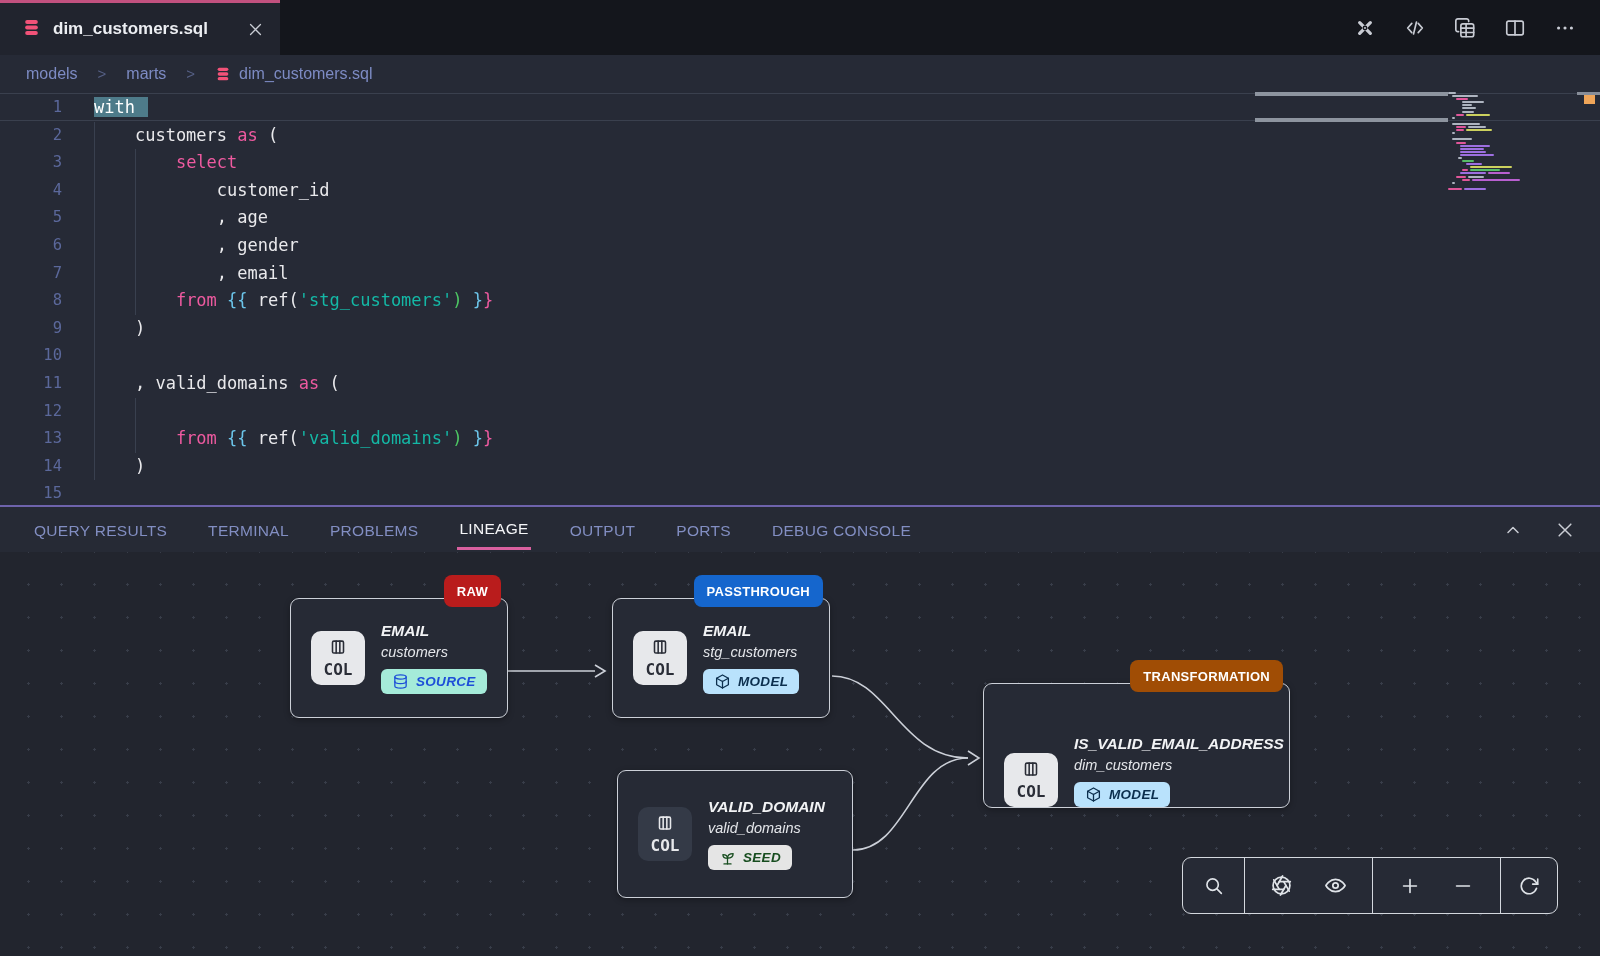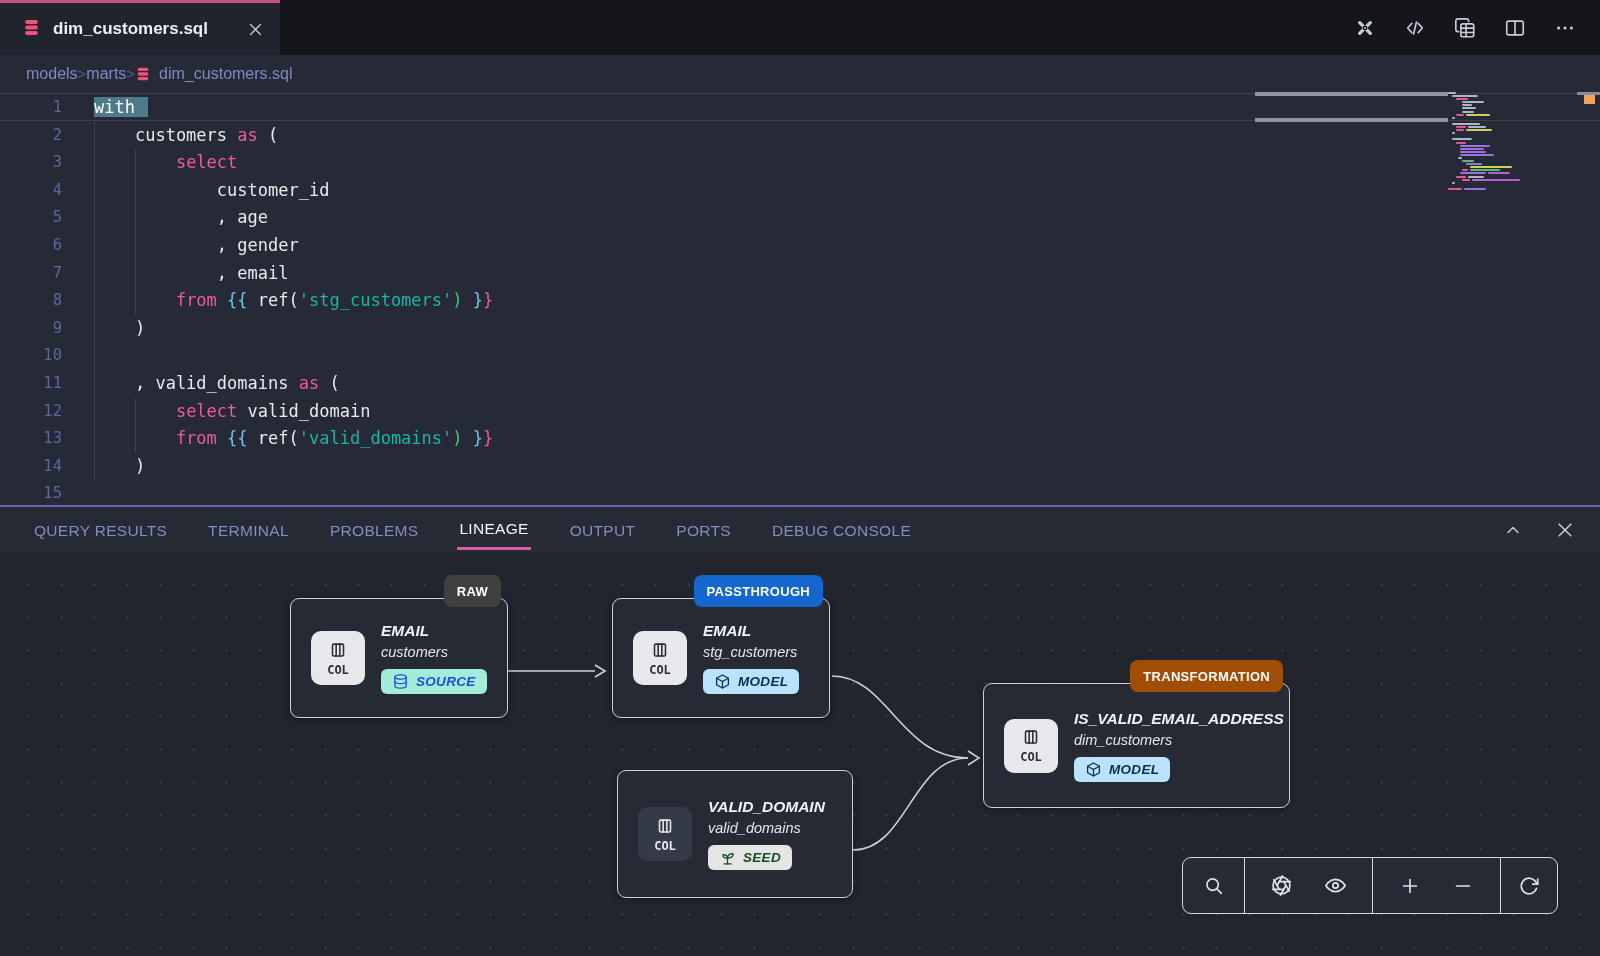--- a/index.html
+++ b/index.html
@@ -16,21 +16,21 @@
     background:#21242e; border-top:3px solid #c2517f; cursor:pointer;
   }
   .tab-title { font-size:17px; font-weight:700; color:#eceef2; flex:1 1 auto; }
   .tab-close { display:flex; align-items:center; }
   .tabbar-spacer { flex:1 1 auto; }
   .tab-actions { display:flex; align-items:center; gap:24px; padding-right:22px; }
   .action-btn { display:flex; align-items:center; justify-content:center; width:26px; height:26px; cursor:pointer; }
   svg.ic { stroke:#c9ccd4; fill:none; stroke-width:1.8; stroke-linecap:round; stroke-linejoin:round; }
   
   .breadcrumb {
-    display:flex; align-items:center; gap:0; height:37px; padding-left:26px;
+    display:flex; align-items:center; gap:20px; height:37px; padding-left:26px;
     background:#262a36; font-size:16px; color:#7d8bc4;
   }
   .crumb { cursor:pointer; }
   .crumb-sep { color:#566086; font-size:15px; }
   .crumb-file { display:flex; align-items:center; gap:8px; }
   
   .editor { position:relative; height:413px; overflow:hidden; background:#262a36; }
   .code-lines { position:absolute; left:0; top:2px; right:0; }
   .code-line { display:flex; height:27.6px; line-height:27.6px; white-space:pre;
                font-family:"DejaVu Sans Mono", monospace; }
@@ -76,21 +76,21 @@
     position:absolute; top:-24px; right:6px; height:32px; display:flex; align-items:center;
     padding:0 13px; border-radius:8px; color:#ffffff; font-size:13px; font-weight:700;
     letter-spacing:.3px; white-space:nowrap;
   }
   .col-tile {
     flex:0 0 auto; width:54px; height:54px; border-radius:10px;
     display:flex; flex-direction:column; align-items:center; justify-content:center; gap:1px;
   }
   .col-tile.light { background:#e7e8eb; color:#2a2d37; }
   .col-tile.dark  { background:#343a47; color:#e7e8eb; }
-  .col-tile .col-label { font-family:"DejaVu Sans Mono", monospace; font-size:12px; font-weight:700; }
+  .col-tile .col-label { font-family:"DejaVu Sans Mono", monospace; font-size:16px; font-weight:700; }
   .col-tile svg { stroke:currentColor; fill:none; stroke-width:1.7; }
   .node-body { display:flex; flex-direction:column;font-style:italic; }
   .node-title { font-size:15.5px; font-weight:700; color:#f2f3f5; }
   .node-subtitle { font-size:14.5px; color:#e4e6ea; margin-top:4px; }
   .node-tag {
     margin-top:9px; align-self:flex-start; display:flex; align-items:center; gap:7px;
     padding:4px 11px; border-radius:6px; font-size:13.5px; font-weight:700; letter-spacing:.3px;
   }
   .node-tag svg { stroke:currentColor; fill:none; stroke-width:1.8; stroke-linecap:round; stroke-linejoin:round; }
   
@@ -196,21 +196,21 @@
         <div class="code-line"><span class="ln">2</span><span class="lc"><span class="tk-id">    customers </span><span class="tk-kw">as</span><span class="tk-id"> (</span></span></div>
         <div class="code-line"><span class="ln">3</span><span class="lc"><span class="tk-id">        </span><span class="tk-kw">select</span></span></div>
         <div class="code-line"><span class="ln">4</span><span class="lc"><span class="tk-id">            customer_id</span></span></div>
         <div class="code-line"><span class="ln">5</span><span class="lc"><span class="tk-id">            , age</span></span></div>
         <div class="code-line"><span class="ln">6</span><span class="lc"><span class="tk-id">            , gender</span></span></div>
         <div class="code-line"><span class="ln">7</span><span class="lc"><span class="tk-id">            , email</span></span></div>
         <div class="code-line"><span class="ln">8</span><span class="lc"><span class="tk-id">        </span><span class="tk-kw">from</span><span class="tk-id"> </span><span class="tk-cyn">{{</span><span class="tk-id"> ref(</span><span class="tk-str">'stg_customers'</span><span class="tk-grn">)</span><span class="tk-id"> </span><span class="tk-cyn">}</span><span class="tk-kw">}</span></span></div>
         <div class="code-line"><span class="ln">9</span><span class="lc"><span class="tk-id">    )</span></span></div>
         <div class="code-line"><span class="ln">10</span><span class="lc"></span></div>
         <div class="code-line"><span class="ln">11</span><span class="lc"><span class="tk-id">    , valid_domains </span><span class="tk-kw">as</span><span class="tk-id"> (</span></span></div>
-        <div class="code-line"><span class="ln">12</span><span class="lc"><span class="tk-id">        </span><span class="tk-kw">select</span><span class="tk-id"> valid_domain</span></span></div>
+        <div class="code-line"><span class="ln">12</span></div>
         <div class="code-line"><span class="ln">13</span><span class="lc"><span class="tk-id">        </span><span class="tk-kw">from</span><span class="tk-id"> </span><span class="tk-cyn">{{</span><span class="tk-id"> ref(</span><span class="tk-str">'valid_domains'</span><span class="tk-grn">)</span><span class="tk-id"> </span><span class="tk-cyn">}</span><span class="tk-kw">}</span></span></div>
         <div class="code-line"><span class="ln">14</span><span class="lc"><span class="tk-id">    )</span></span></div>
         <div class="code-line"><span class="ln">15</span><span class="lc"></span></div>
       </div>
     <div class="mini-slider-bar" style="left:1255px; top:0; width:193px"></div>
     <div class="mini-slider-bar" style="left:1255px; top:26px; width:193px"></div>
     <div class="minimap" id="minimap">
         <div class="mm-row">
           <span class="mm-seg" style="left: 0px; width: 8px; background: rgb(174, 180, 192);"></span>
         </div>
@@ -340,21 +340,21 @@
   <div class="canvas">
     <svg class="edges" width="1600" height="404" viewBox="0 0 1600 404">
       <path d="M508 119 H595"></path>
       <path d="M595 113 L605 119 L595 125"></path>
       <path d="M832 124 C888 124 900 206 968 206"></path>
       <path d="M853 298 C907 298 912 206 968 206"></path>
       <path d="M968 199 L979 206 L968 213"></path>
     </svg>
     <div id="canvas-nodes">
         <div class="lnode" style="left: 290px; top: 46px; width: 218px; height: 120px;">
-          <span class="node-badge" style="background:#404040">RAW</span>
+          <span class="node-badge" style="background:#b91c1c">RAW</span>
           <span class="col-tile light">
              <span style="display:flex">
               <svg width="22" height="22" viewBox="0 0 24 24" fill="none" stroke="currentColor" stroke-width="1.8" stroke-linecap="round" stroke-linejoin="round">
                 <path d="M7.5 4.5h9a1.5 1.5 0 0 1 1.5 1.5v10a1.5 1.5 0 0 1-1.5 1.5h-9A1.5 1.5 0 0 1 6 16V6a1.5 1.5 0 0 1 1.5-1.5Z"></path>
                 <path d="M10 4.5v13 M14 4.5v13"></path>
               </svg>
             </span>
              <span class="col-label">COL</span>
            </span>
            <span class="node-body">
@@ -416,21 +416,21 @@
                   <path d="M12 21v-8"></path>
                   <path d="M12 13c0-4.4 3.2-6.6 8-6.6 0 4.4-3.2 6.6-8 6.6Z"></path>
                   <path d="M12 13c0-3.3-2.4-5-6.5-5 0 3.7 2.4 5 6.5 5Z"></path>
                   <path d="M7 21h10"></path>
                 </svg>
               </span>
                <span>SEED</span>
              </span>
            </span>
         </div>
-        <div class="lnode" style="left: 983px; top: 131px; width: 307px; height: 125px;">
+        <div class="lnode" style="left: 983px; top: 131px; width: 307px; height: 125px; align-items: flex-end;">
           <span class="node-badge" style="background:#a04d05">TRANSFORMATION</span>
           <span class="col-tile light">
              <span style="display:flex">
               <svg width="22" height="22" viewBox="0 0 24 24" fill="none" stroke="currentColor" stroke-width="1.8" stroke-linecap="round" stroke-linejoin="round">
                 <path d="M7.5 4.5h9a1.5 1.5 0 0 1 1.5 1.5v10a1.5 1.5 0 0 1-1.5 1.5h-9A1.5 1.5 0 0 1 6 16V6a1.5 1.5 0 0 1 1.5-1.5Z"></path>
                 <path d="M10 4.5v13 M14 4.5v13"></path>
               </svg>
             </span>
              <span class="col-label">COL</span>
            </span>

